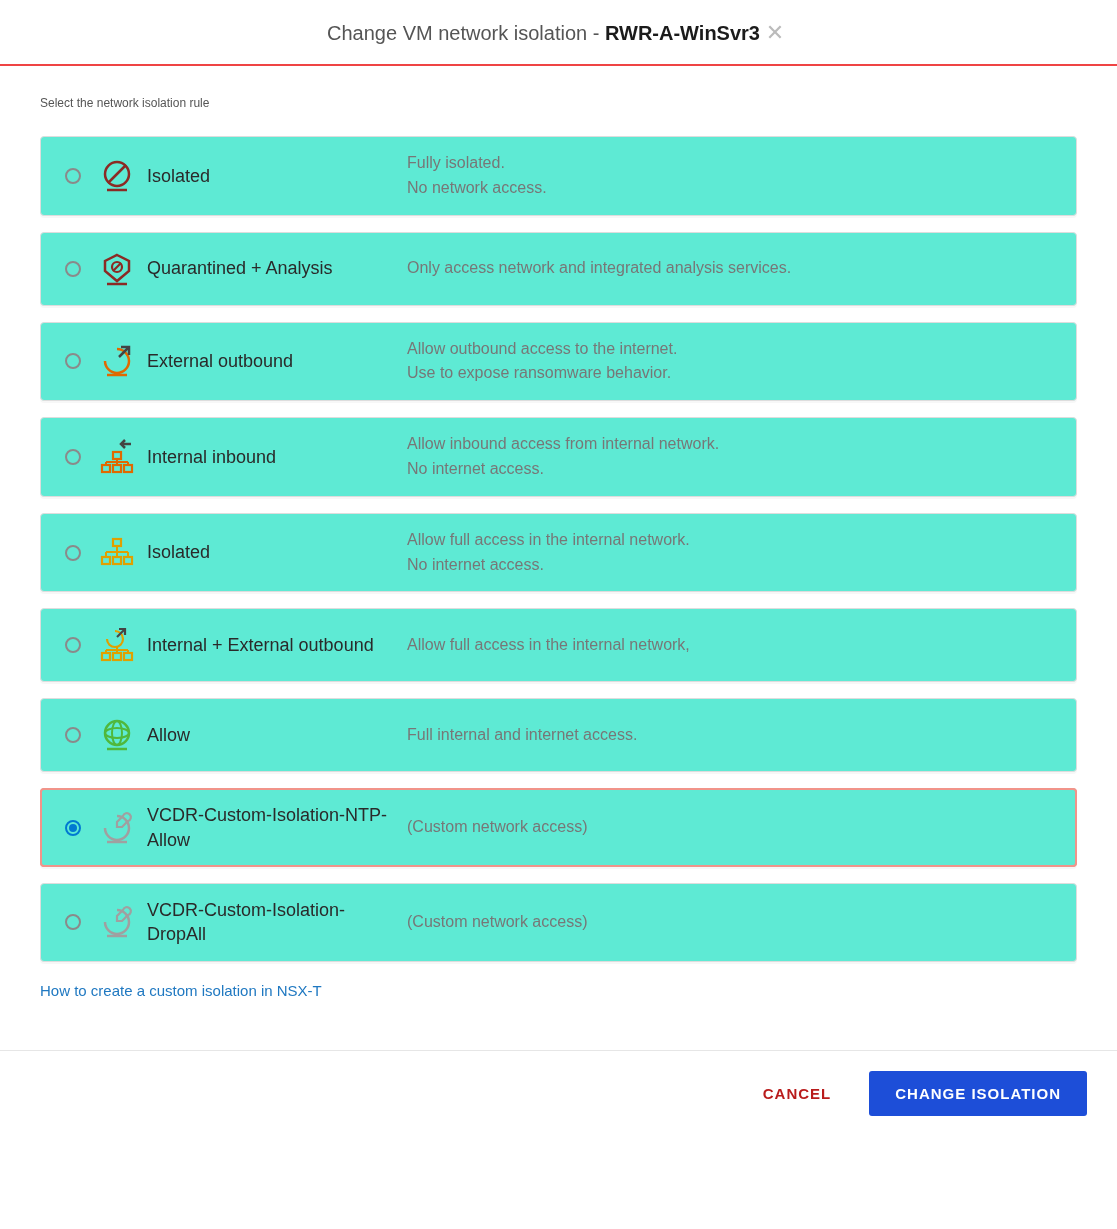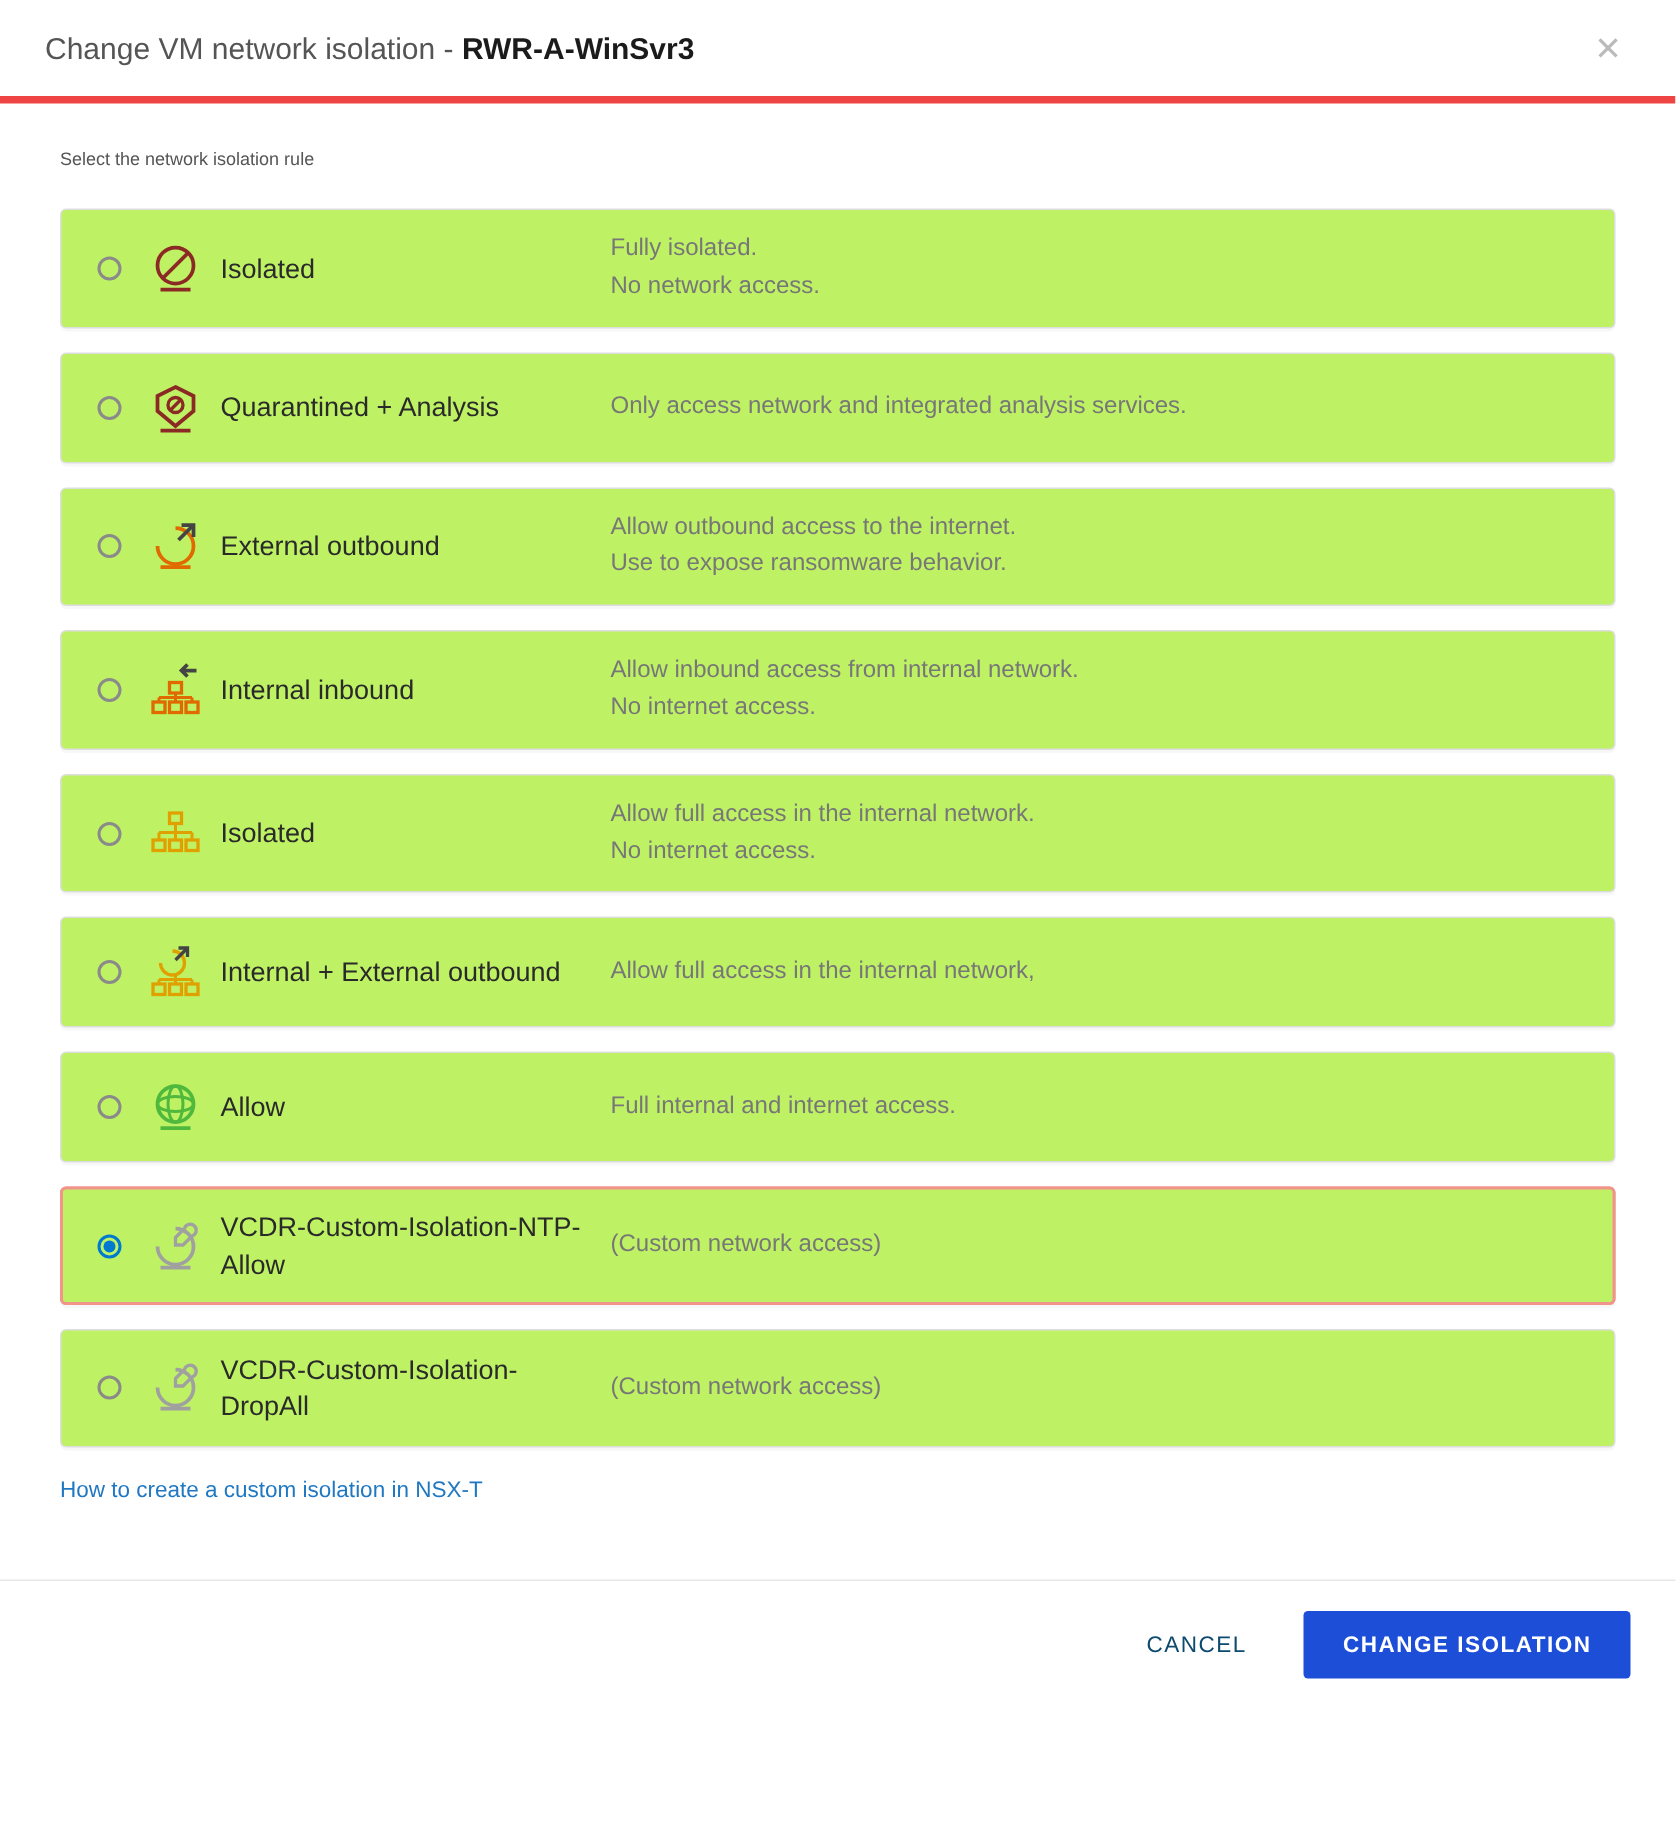--- a/index.html
+++ b/index.html
@@ -5,42 +5,42 @@
   * { box-sizing: border-box; margin: 0; padding: 0; }
   html, body {
     font-family: "Segoe UI", Arial, Helvetica, sans-serif;
     background: #fff;
     color: #333;
     width: 1117px;
   }
   .header {
     display: flex;
     align-items: center;
-    justify-content: space-between;
+    justify-content: center;
     padding: 18px 30px 16px 30px;
-    border-bottom: 5px solid #ef4444;
+    border-bottom: 2px solid #ef4444;
   }
   .header-title { font-size: 20px; color: #555; font-weight: 400; }
   .header-title .vm-name { font-weight: 600; color: #1b1b1b; }
   .close-btn {
     font-size: 22px; color: #bbb; cursor: pointer; background:none;border:none;
     width: 30px; height: 30px; line-height: 30px; text-align: center;
   }
   .body { padding: 30px 40px 10px 40px; }
   .prompt { font-size: 12px; color: #555; margin-bottom: 26px; }
   .options { display: flex; flex-direction: column; gap: 16px; }
   .option {
     display: flex;
     align-items: center;
     border: 1px solid #ddd;
     border-radius: 4px;
     padding: 14px 18px;
     box-shadow: 0 2px 0 rgba(0,0,0,0.03);
     cursor: pointer;
-    background: #bef264;
+    background: #5eead4;
     min-height: 74px;
   }
   .option.highlight {
     outline: 2px solid #f1948a;
     outline-offset: -2px;
     border-color: #f1948a;
     align-items: center;
   }
   .radio-col { width: 28px; display:flex; justify-content:center; }
   .radio-dot {
@@ -57,22 +57,22 @@
   .label-col .label { font-size: 18px; color: #2a2a2a; line-height: 1.35; }
   .desc-col { flex: 1; font-size: 16px; color: #777; line-height: 1.55; }
   .help-link { margin-top: 20px; font-size: 15px; color: #1f78c1; text-decoration: none; display:inline-block; }
   .footer {
     border-top: 1px solid #e6e6e6;
     padding: 20px 30px;
     display:flex; justify-content: flex-end; gap: 30px;
     margin-top: 40px;
   }
   .btn-cancel {
-    background:none; border:none; color:#0c4a6e; font-size:15px;
-    letter-spacing: 1px; font-weight:400; cursor:pointer;
+    background:none; border:none; color:#b91c1c; font-size:15px;
+    letter-spacing: 1px; font-weight:700; cursor:pointer;
     padding: 12px 8px;
   }
   .btn-primary {
     background:#1d4ed8; border:none; color:#fff; font-size:15px;
     letter-spacing: 1px; font-weight:600; cursor:pointer;
     padding: 14px 26px; border-radius:3px;
   }
 </style>
 </head>
 <body>

